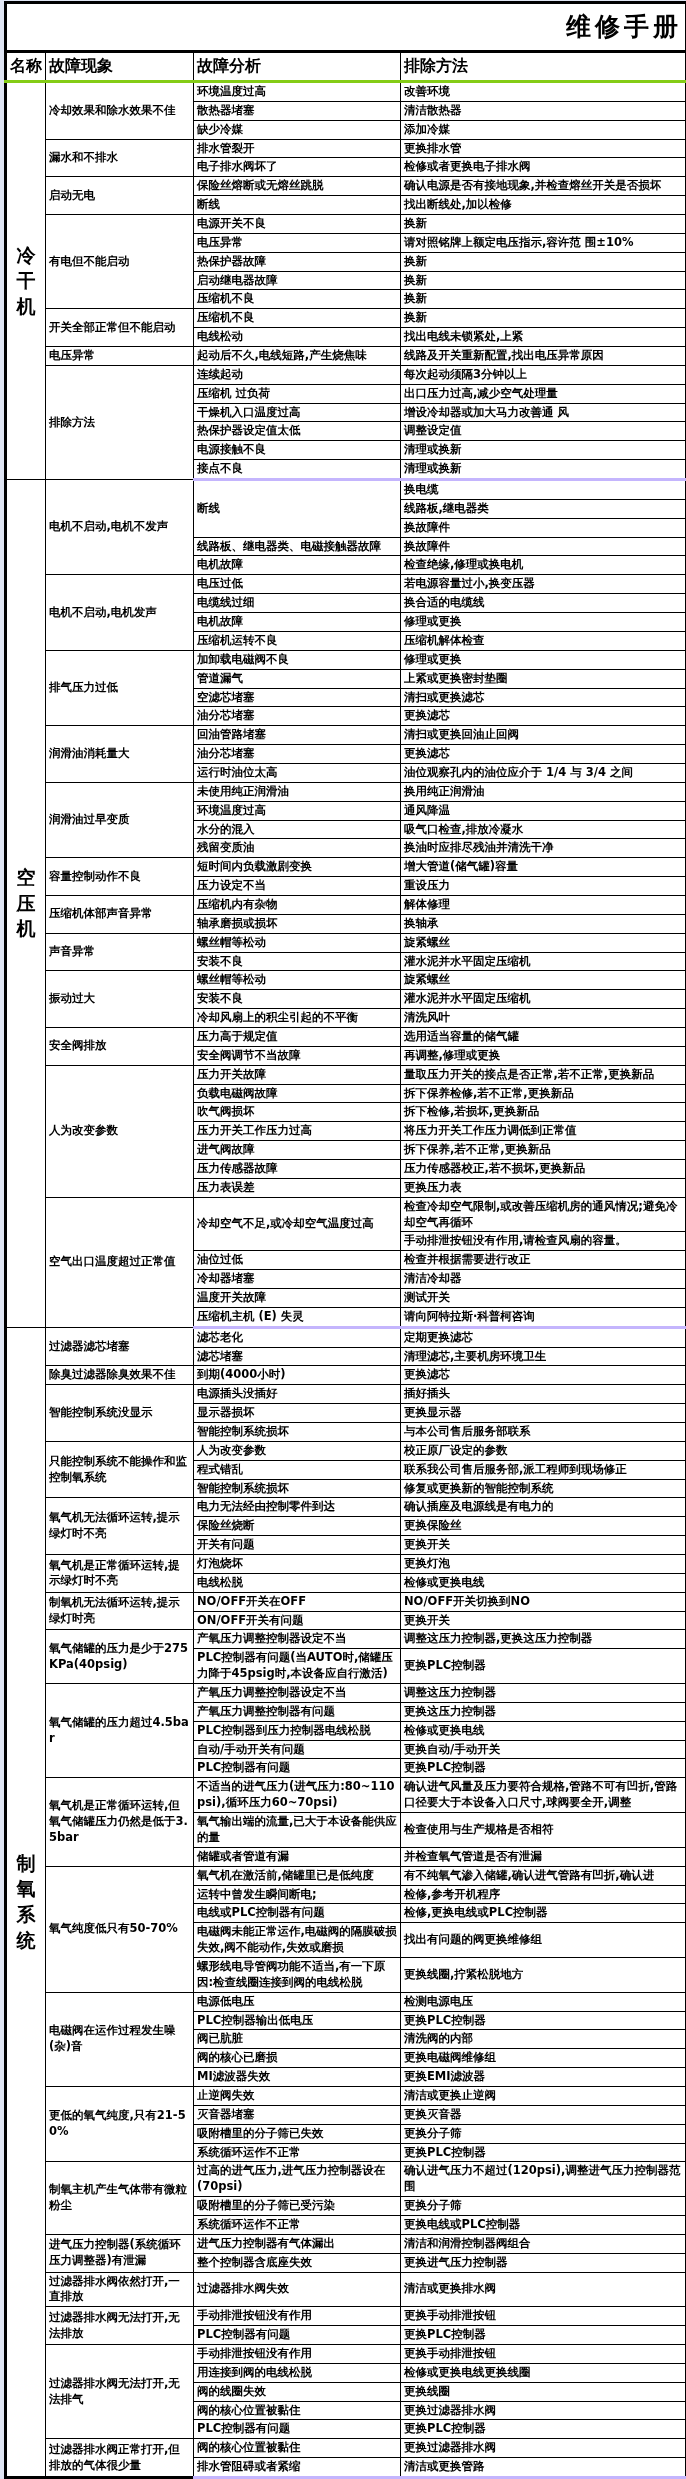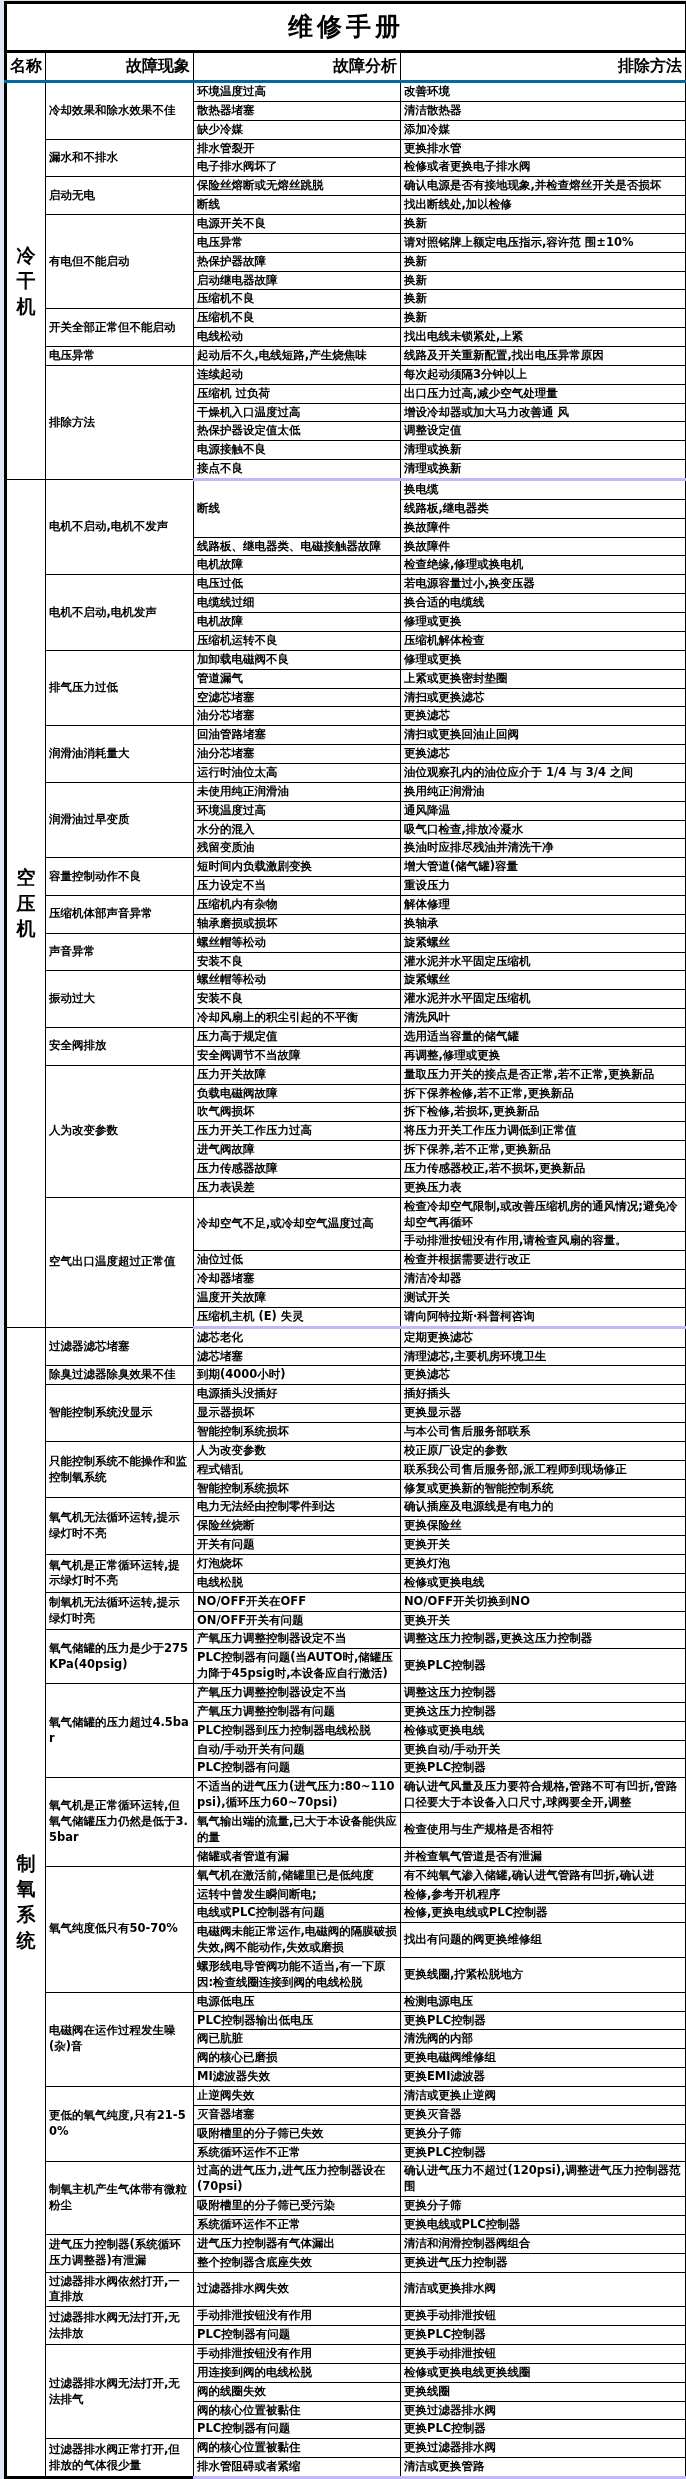--- a/index.html
+++ b/index.html
@@ -26,30 +26,30 @@
     font-size:11.5px;
     line-height:1.38;
     color:#000;
     padding:1px 3px;
     vertical-align:middle;
     word-break:break-all;
     text-align:left;
   }
   .title-cell{
     font-size:25px;
-    text-align:center;
+    text-align:right;
     height:44px;
     border-bottom:3px solid #000;
     letter-spacing:4px;
   }
   .head-cell{
     font-size:16px;
-    text-align:right;
+    text-align:left;
     height:25px;
-    border-bottom:3px solid #0369a1;
+    border-bottom:3px solid #84cc16;
   }
   .name-cell{
     font-size:19px;
     text-align:center;
     padding:0;
   }
   .name-cell div{line-height:1.35;}
   .sec-end td{border-bottom:3px solid #c4b5fd;}
   .footer-cell{
     font-size:13.5px;

